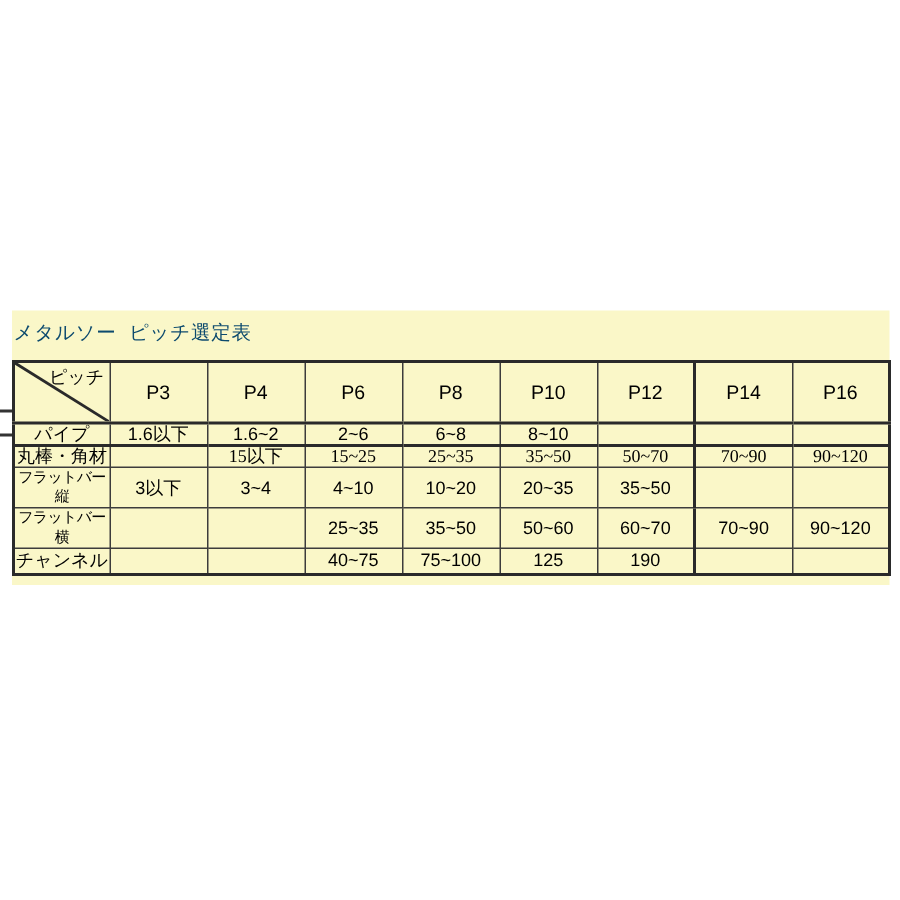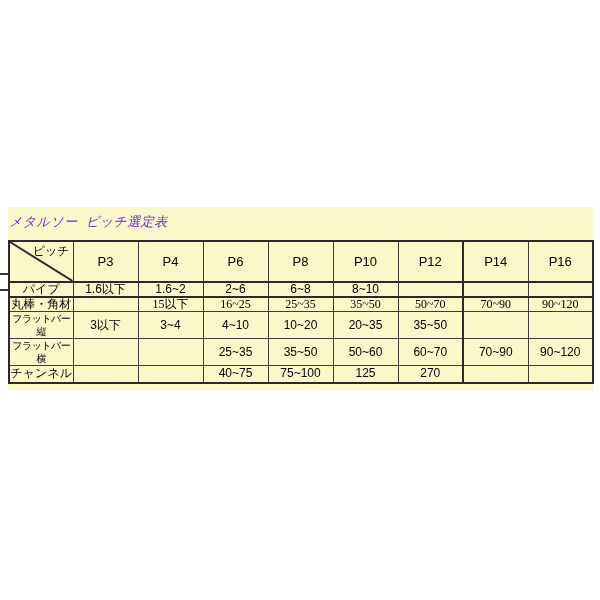--- a/index.html
+++ b/index.html
@@ -21,24 +21,23 @@
     top: 207px;
     width: 585px;
     height: 183px;
     background: #faf7c8;
   }
   .title {
     position: absolute;
     left: 1px;
     top: 6px;
     font-size: 13px;
-    color: #6d28d9;
+    color: #0c4a6e;
     white-space: pre;
     letter-spacing: 0.5px;
-    font-style: italic;
   }
   table.pitch {
     position: absolute;
     left: 0;
     top: 33px;
     width: 586px;
     border-collapse: collapse;
     table-layout: fixed;
     background: #faf7c8;
     border: 2px solid #2a2a2a;
@@ -140,21 +139,21 @@
         <td>6~8</td>
         <td>8~10</td>
         <td class="thick-right"></td>
         <td></td>
         <td></td>
       </tr>
       <tr class="r-marubo">
         <th class="row-label">丸棒・角材</th>
         <td></td>
         <td>15以下</td>
-        <td>16~25</td>
+        <td>15~25</td>
         <td>25~35</td>
         <td>35~50</td>
         <td class="thick-right">50~70</td>
         <td>70~90</td>
         <td>90~120</td>
       </tr>
       <tr class="r-fbt">
         <th class="row-label small">フラットバー縦</th>
         <td>3以下</td>
         <td>3~4</td>
@@ -176,21 +175,21 @@
         <td>70~90</td>
         <td>90~120</td>
       </tr>
       <tr class="r-channel">
         <th class="row-label">チャンネル</th>
         <td></td>
         <td></td>
         <td>40~75</td>
         <td>75~100</td>
         <td>125</td>
-        <td class="thick-right">270</td>
+        <td class="thick-right">190</td>
         <td></td>
         <td></td>
       </tr>
     </tbody>
   </table>
 </div>
 
 <div class="stub stub-1"></div>
 <div class="stub stub-2"></div>
 

